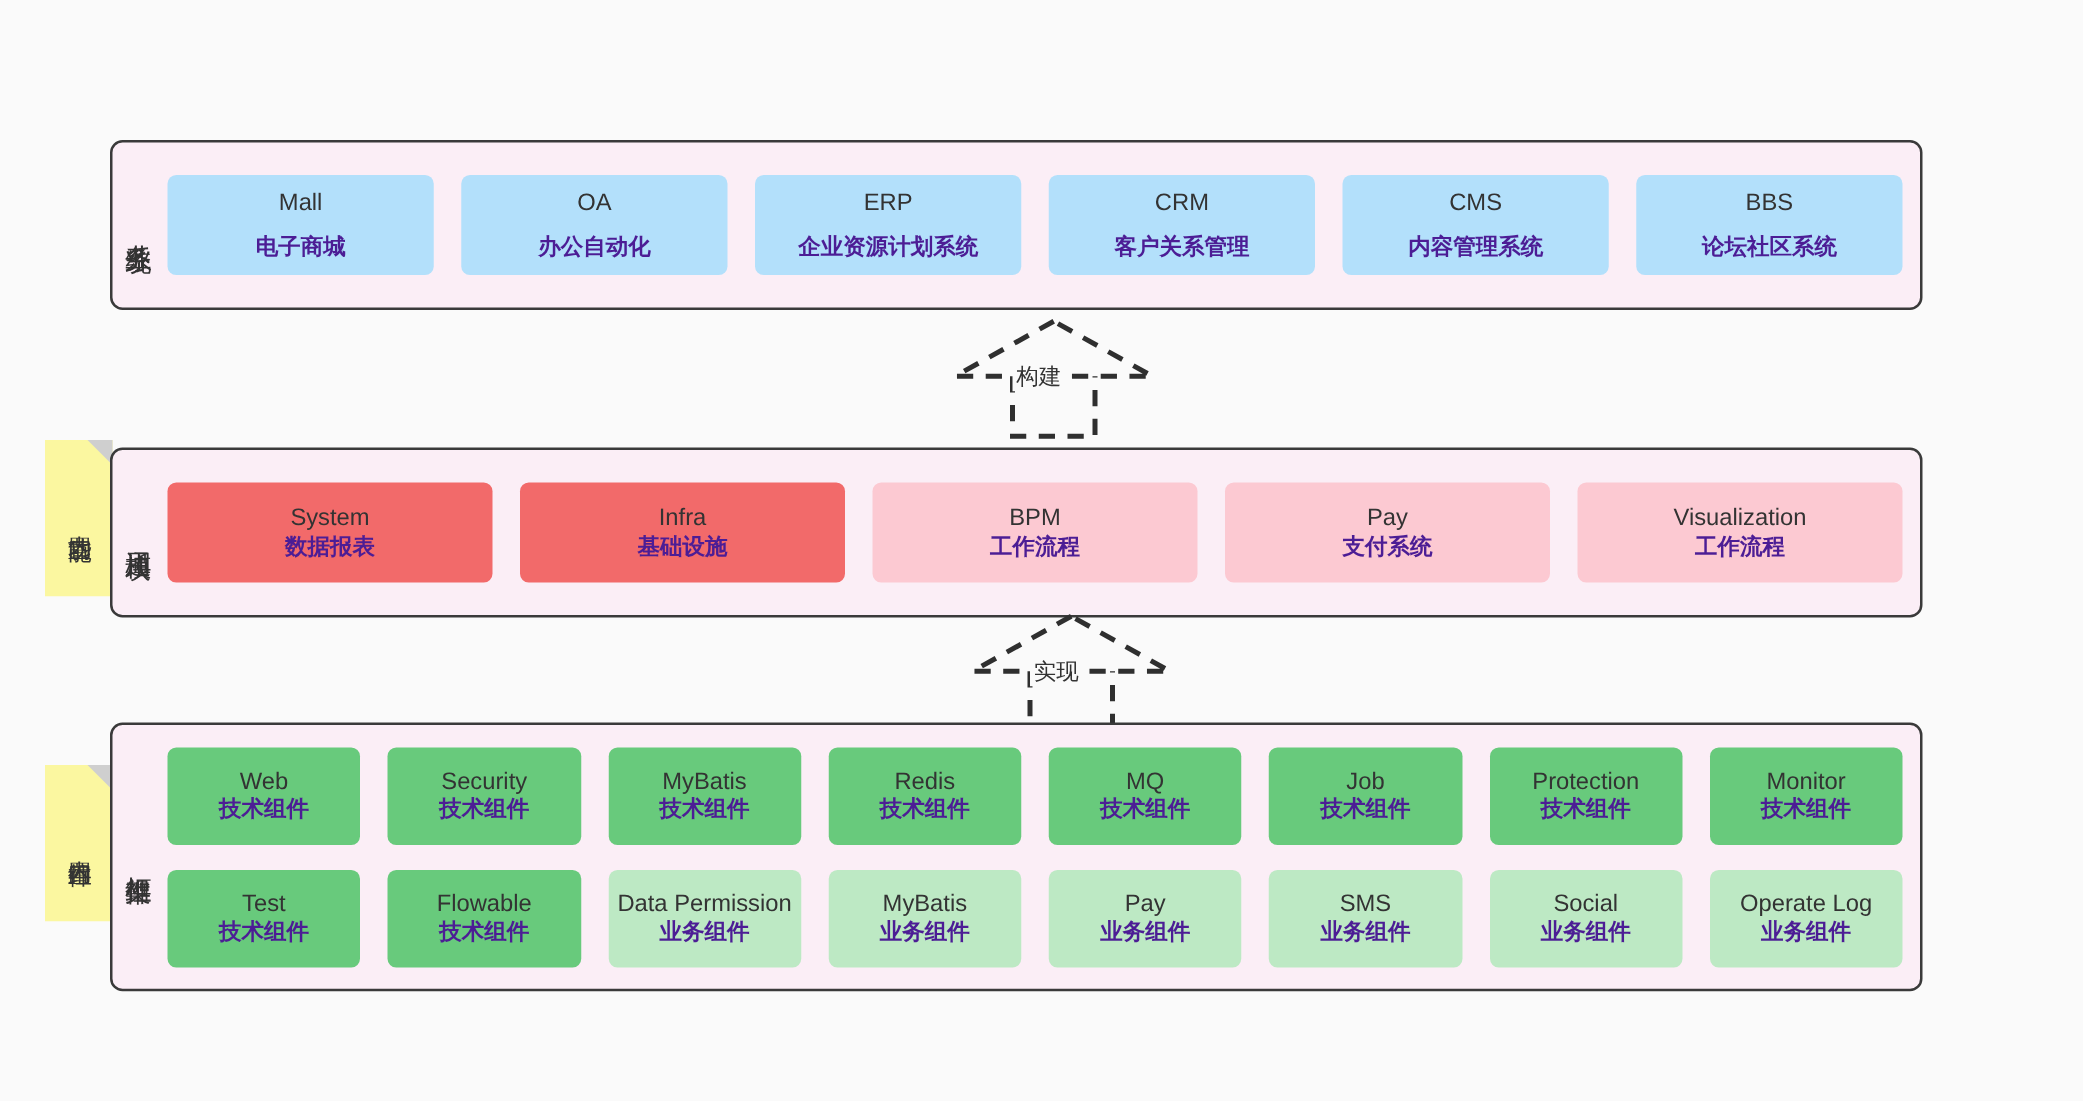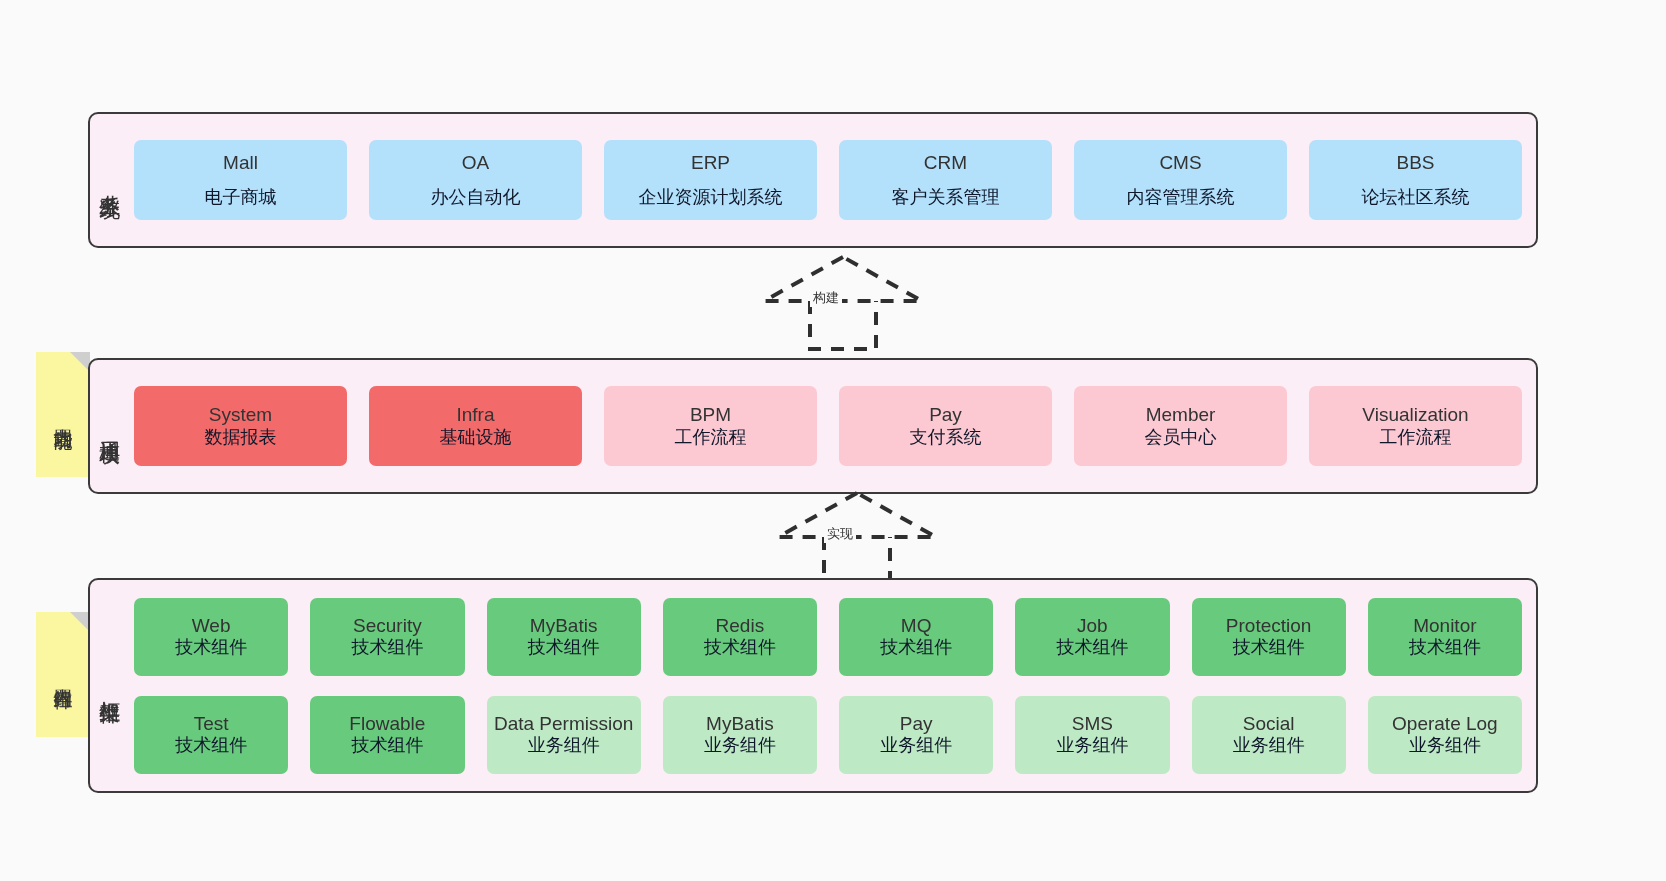--- a/index.html
+++ b/index.html
@@ -58,21 +58,21 @@
     display: flex;
     flex-direction: column;
     align-items: center;
     justify-content: center;
     text-align: center;
     line-height: 1.22;
     box-sizing: border-box;
     padding: 4px 6px;
   }
   .card .en { font-size: 19px; color: #333333; }
-  .card .cn { font-size: 18px; color: #0f172a; }
+  .card .cn { font-size: 18px; color: #4c1d95; font-weight: bold; }
 
   
   .h-biz   { height: 80px; }
   .h-mod   { height: 80px; }
   .h-frame { height: 78px; text-align: center; }
 
   
   .c-blue       { background: #b3e0fb; gap: 12px; }
   .c-red        { background: #f26a6a; }
   .c-pink       { background: #fcc9d2; }
@@ -118,21 +118,21 @@
   .arrow {
     position: absolute;
     width: 190px;
     height: 100px;
   }
   #arrow-build     { left: 748px; top: 253px; }
   #arrow-implement { left: 762px; top: 489px; }
   .arrow svg { display: block; overflow: visible; }
   .arrow-label {
     position: absolute;
-    font-size: 13px;
+    font-size: 18px;
     color: #333;
     background: #fafafa;
     padding: 0 3px;
     white-space: nowrap;
   }
   #arrow-build .arrow-label     { left: 62px; top: 36px; }
   #arrow-implement .arrow-label { left: 62px; top: 36px; }
 </style>
 </head>
 <body>
@@ -195,24 +195,20 @@
       </div>
       <div class="card h-mod c-pink">
         <span class="en">BPM</span>
         <span class="cn">工作流程</span>
       </div>
       <div class="card h-mod c-pink">
         <span class="en">Pay</span>
         <span class="cn">支付系统</span>
       </div>
       <div class="card h-mod c-pink">
-        <span class="en">Member</span>
-        <span class="cn">会员中心</span>
-      </div>
-      <div class="card h-mod c-pink">
         <span class="en">Visualization</span>
         <span class="cn">工作流程</span>
       </div>
     </div>
   </div>
 </div>
 
 <div class="arrow" id="arrow-implement">
   <svg width="190" height="100" viewBox="0 0 190 100">
     <path d="M 95 4 L 16 48 L 174 48 Z" fill="none" stroke="#2f2f2f" stroke-width="4" stroke-dasharray="13 10" stroke-linecap="butt"></path>

